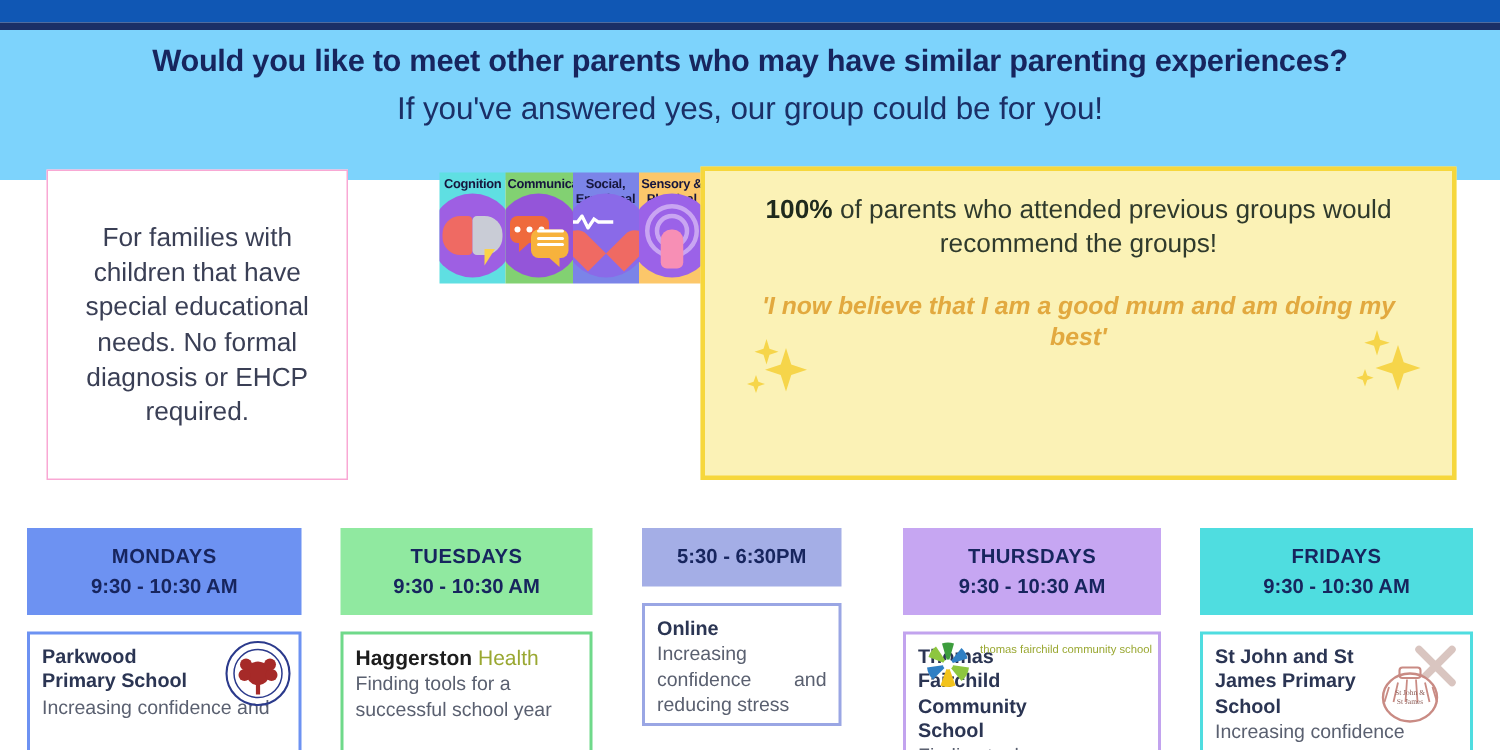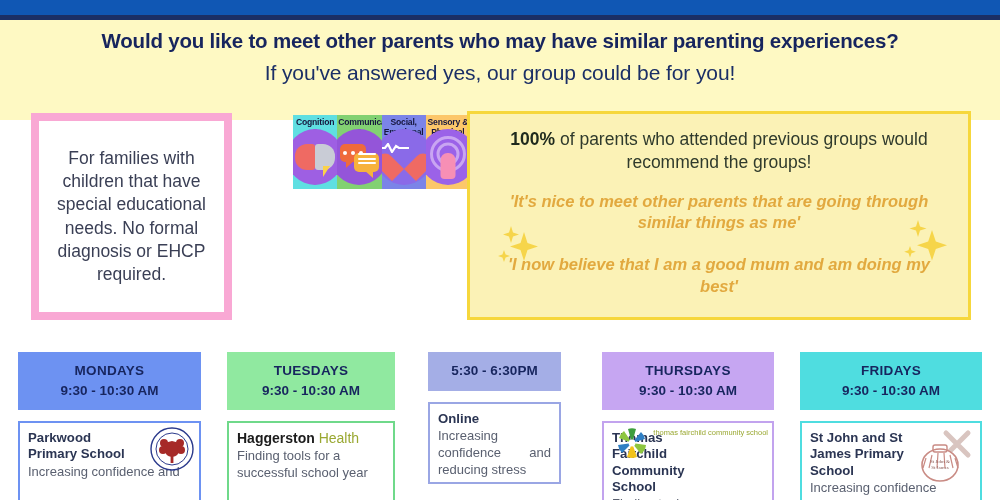--- a/index.html
+++ b/index.html
@@ -5,34 +5,34 @@
   html,body{margin:0;padding:0;}
   body{
     width:1000px;height:500px;overflow:hidden;background:#ffffff;
     font-family:"Liberation Sans", sans-serif;
   }
   .page{position:relative;width:1000px;height:500px;overflow:hidden;background:#fff;}
 
   
   .topbar{position:absolute;left:0;top:0;width:1000px;height:15px;background:#1057b4;}
   .topbar-edge{position:absolute;left:0;top:15px;width:1000px;height:5px;background:#1b2f66;}
-  .banner{position:absolute;left:0;top:20px;width:1000px;height:100px;background:#fef9c3;}
+  .banner{position:absolute;left:0;top:20px;width:1000px;height:100px;background:#7dd3fc;}
   .banner-q{
     position:absolute;left:0;top:9px;width:1000px;text-align:center;
     font-size:20.5px;font-weight:bold;color:#17255e;letter-spacing:-0.2px;
   }
   .banner-sub{
     position:absolute;left:0;top:41px;width:1000px;text-align:center;
     font-size:21px;color:#1b2f66;letter-spacing:-0.1px;
   }
 
   
   .infobox{
     position:absolute;left:31px;top:113px;width:201px;height:207px;
-    border:8px solid #f9a8d4;background:#fff;box-sizing:border-box;
+    border:1px solid #f9a8d4;background:#fff;box-sizing:border-box;
     display:flex;align-items:center;justify-content:center;
   }
   .infobox p{
     margin:0;text-align:center;font-size:17.5px;line-height:1.32;color:#3a3f55;
     padding:0 7px;
   }
 
   
   .send{
     position:absolute;left:261px;top:115px;width:177px;height:147px;
@@ -230,21 +230,20 @@
     </span>
 
     <span class="spark" style="right:18px;top:104px;">
       <svg width="48" height="48" viewBox="0 0 48 48">
         <path d="M30 12 L33.8 23.5 L45 27.3 L33.8 31 L30 42.5 L26.2 31 L15 27.3 L26.2 23.5 Z" fill="#f6d54a"></path>
         <path d="M16 2 L18 8.5 L24.5 10.5 L18 12.5 L16 19 L14 12.5 L7.5 10.5 L14 8.5 Z" fill="#f6d54a"></path>
         <path d="M8 28 L9.5 32.3 L13.8 33.8 L9.5 35.3 L8 39.6 L6.5 35.3 L2.2 33.8 L6.5 32.3 Z" fill="#f6d54a"></path>
       </svg>
     </span>
 
-    <p class="yb-quote">'It's nice to meet other parents that are going through similar things as me'</p>
     <p class="yb-quote second">'I now believe that I am a good mum and am doing my best'</p>
   </div>
 
   <div class="days">
 
     <div class="daycol" id="col-mon">
       <div class="dayhead">
         <div>MONDAYS</div>
         <div class="dh-time">9:30 - 10:30 AM</div>
       </div>

